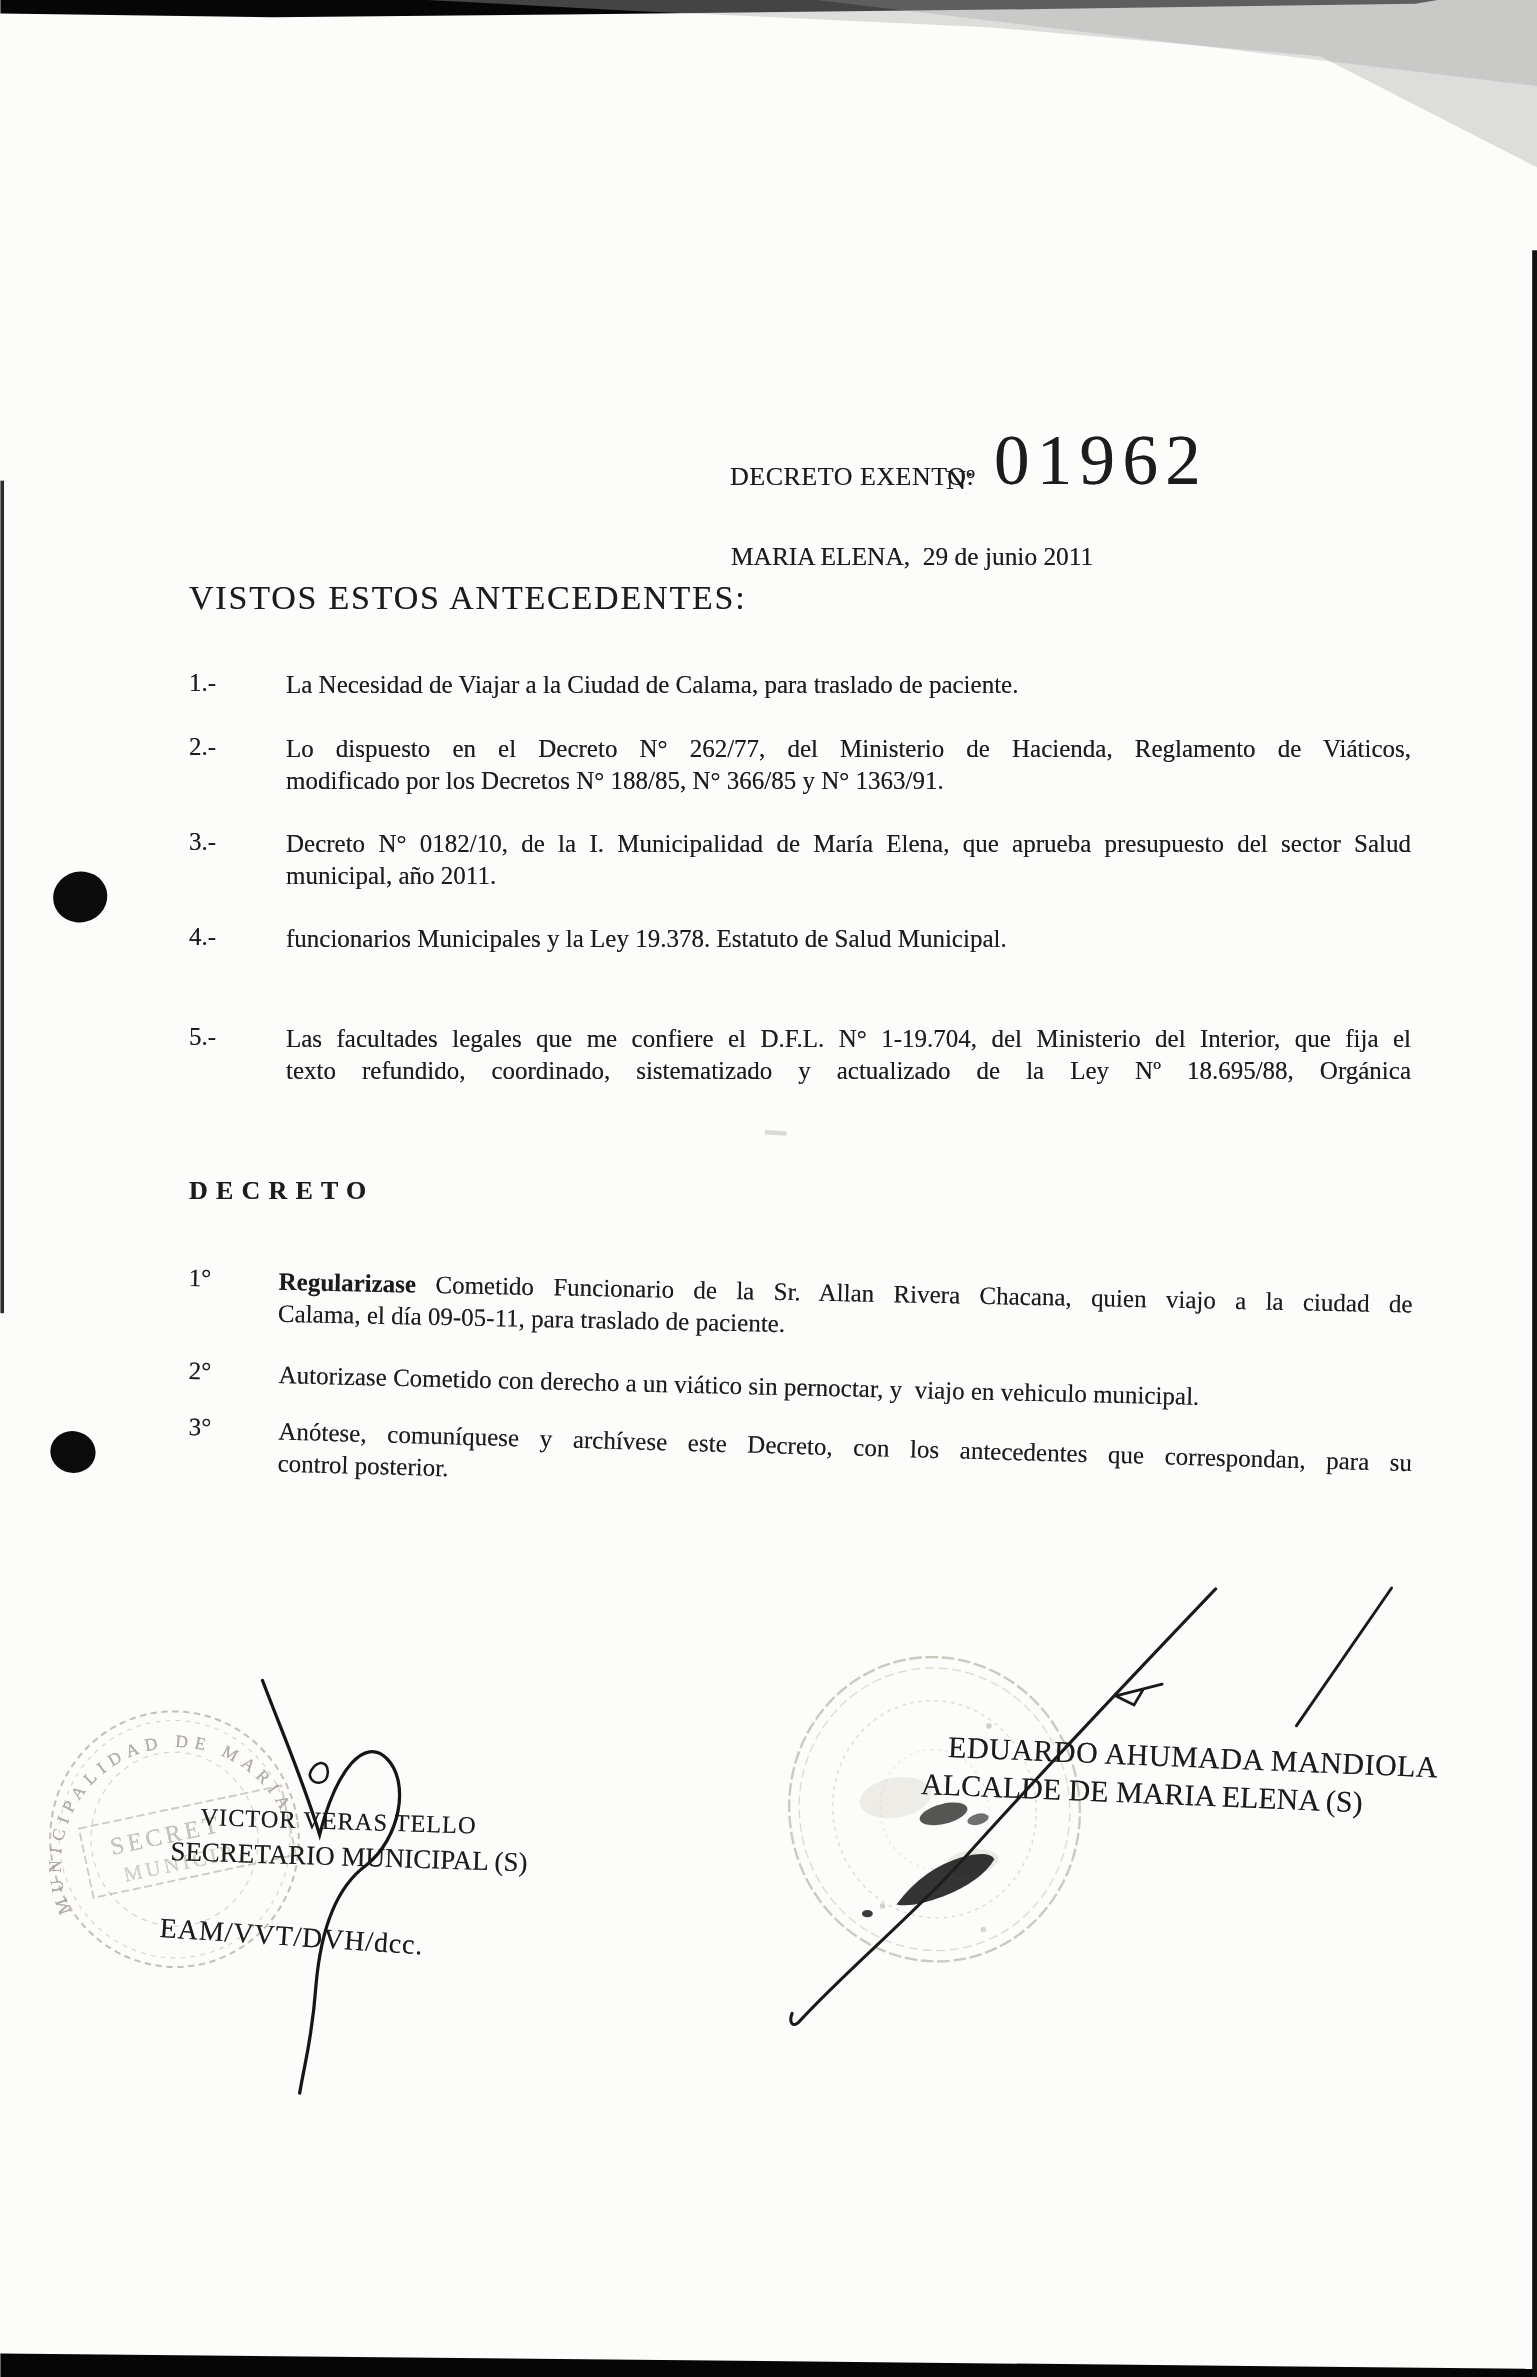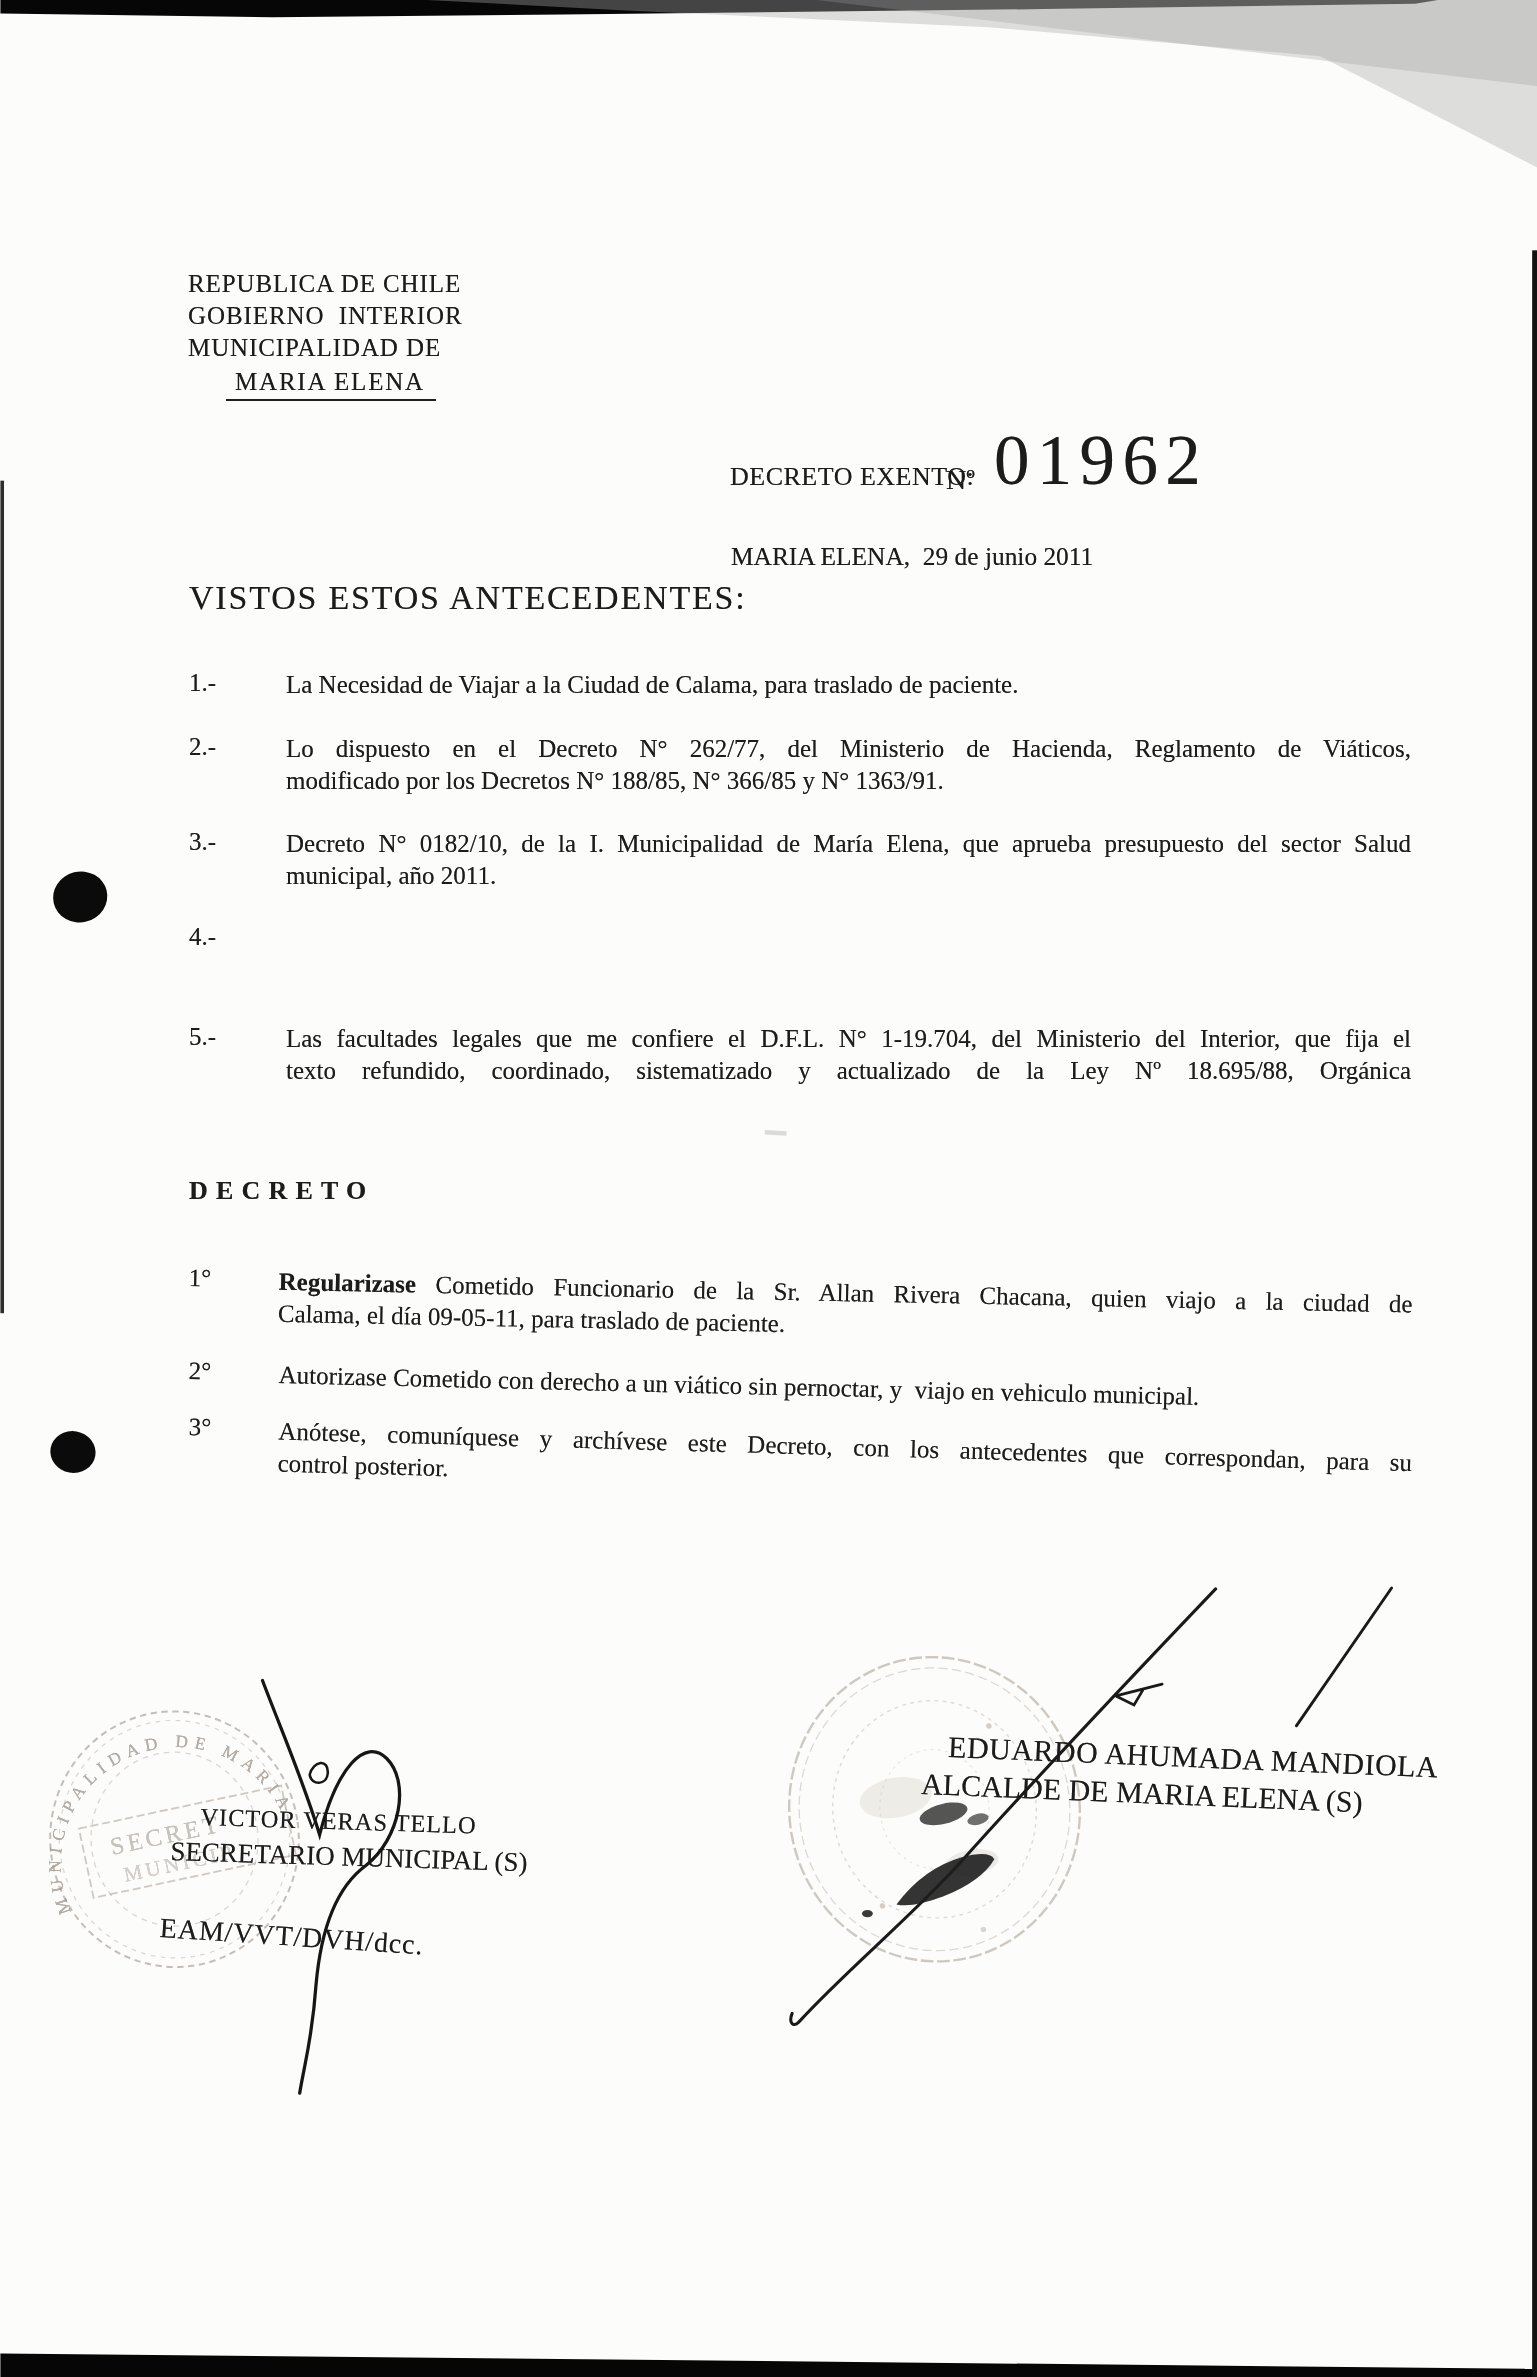--- a/index.html
+++ b/index.html
@@ -81,26 +81,20 @@
       <ellipse cx="1030" cy="1995" rx="112" ry="120" fill="none" stroke="#c3bcb4" stroke-width="1.6" stroke-dasharray="4 5" opacity=".5"></ellipse>
       <ellipse cx="1030" cy="1995" rx="60" ry="66" fill="none" stroke="#c6bfb7" stroke-width="1.2" stroke-dasharray="3 5" opacity=".4"></ellipse>
       <ellipse cx="990" cy="1975" rx="40" ry="22" fill="#cdc6be" opacity=".3"></ellipse>
       <ellipse cx="1060" cy="2060" rx="30" ry="14" fill="#c8c1b9" opacity=".3"></ellipse>
       <circle cx="955" cy="2090" r="3" fill="#b5ada4" opacity=".6"></circle>
       <circle cx="1105" cy="1915" r="3" fill="#b5ada4" opacity=".6"></circle>
       <circle cx="1060" cy="2135" r="3" fill="#b5ada4" opacity=".5"></circle>
     </g>
   </svg>
 
-  <div class="abs hblock z-text">
-    <div class="hline">REPUBLICA DE CHILE</div>
-    <div class="hline">GOBIERNO  INTERIOR</div>
-    <div class="hline">MUNICIPALIDAD DE</div>
-    <div class="hline hline-underlined">MARIA ELENA</div>
-  </div>
 
   <div class="abs decree-label z-text">DECRETO EXENTO:</div>
   <div class="abs decree-nsym z-text">Nº</div>
   <div class="abs decree-number z-text">01962</div>
   <div class="abs dateline z-text">MARIA ELENA,  29 de junio 2011</div>
 
   <div class="abs vheading z-text">VISTOS ESTOS ANTECEDENTES:</div>
 
   <div class="vrow z-text" style="top:669px;">
     <div class="vnum">1.-</div>
@@ -118,20 +112,21 @@
   <div class="vrow z-text" style="top:828px;">
     <div class="vnum">3.-</div>
     <div class="vtext">
       <div class="line jl">Decreto N° 0182/10, de la I. Municipalidad de María Elena, que aprueba presupuesto del sector Salud</div>
       <div class="line ll">municipal, año 2011.</div>
     </div>
   </div>
   <div class="vrow z-text" style="top:923px;">
     <div class="vnum">4.-</div>
     <div class="vtext">
+      <div class="line ll">funcionarios Municipales y la Ley 19.378. Estatuto de Salud Municipal.</div>
     </div>
   </div>
   <div class="vrow z-text" style="top:1023px;">
     <div class="vnum">5.-</div>
     <div class="vtext">
       <div class="line jl">Las facultades legales que me confiere el D.F.L. N° 1-19.704, del Ministerio del Interior, que fija el</div>
       <div class="line jl">texto refundido, coordinado, sistematizado y actualizado de la Ley Nº 18.695/88, Orgánica</div>
     </div>
   </div>
 

